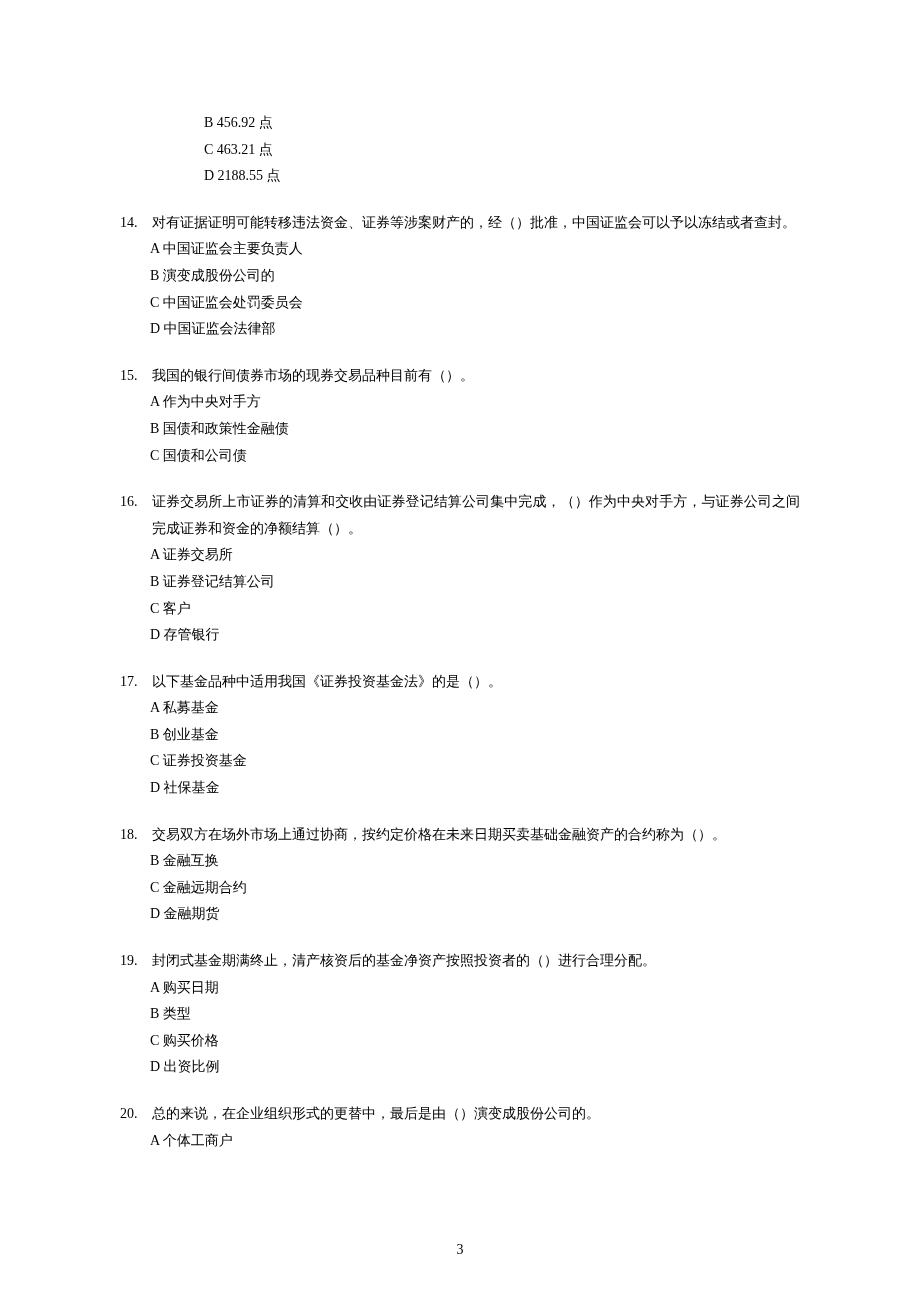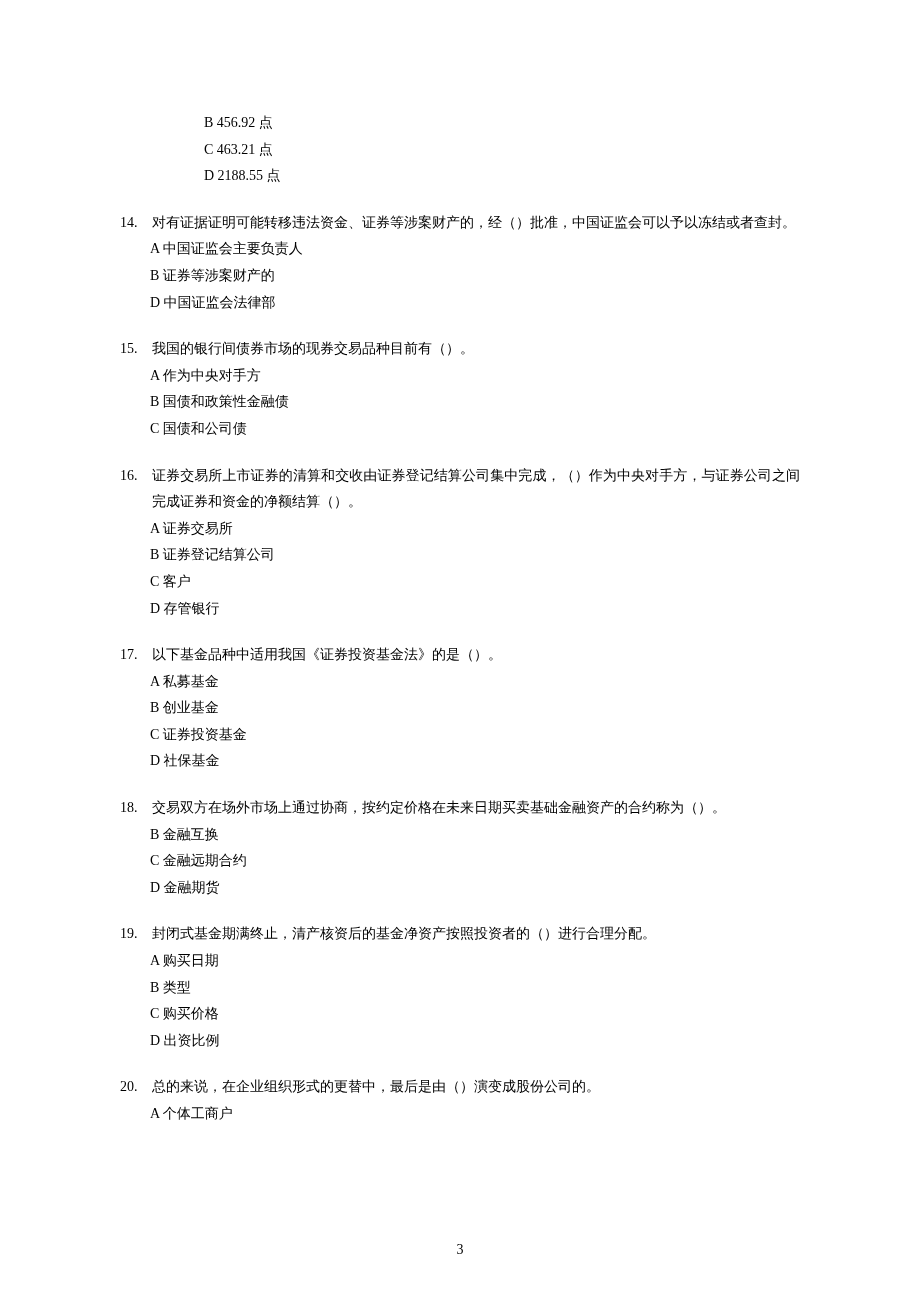--- a/index.html
+++ b/index.html
@@ -61,21 +61,22 @@
   <span class="opt">D 2188.55 点</span>
 </div>
 
 <div class="question-block">
   <div class="q-row">
     <span class="q-num">14.</span>
     <span class="q-stem">对有证据证明可能转移违法资金、证券等涉案财产的，经（）批准，中国证监会可以予以冻结或者查封。</span>
   </div>
   <div class="q-options">
     <span class="opt">A 中国证监会主要负责人</span>
-    <span class="opt">B 证券等涉案财产的</span>
+    <span class="opt">B 演变成股份公司的</span>
+    <span class="opt">C 中国证监会处罚委员会</span>
     <span class="opt">D 中国证监会法律部</span>
   </div>
 </div>
 
 <div class="question-block">
   <div class="q-row">
     <span class="q-num">15.</span>
     <span class="q-stem">我国的银行间债券市场的现券交易品种目前有（）。</span>
   </div>
   <div class="q-options">

